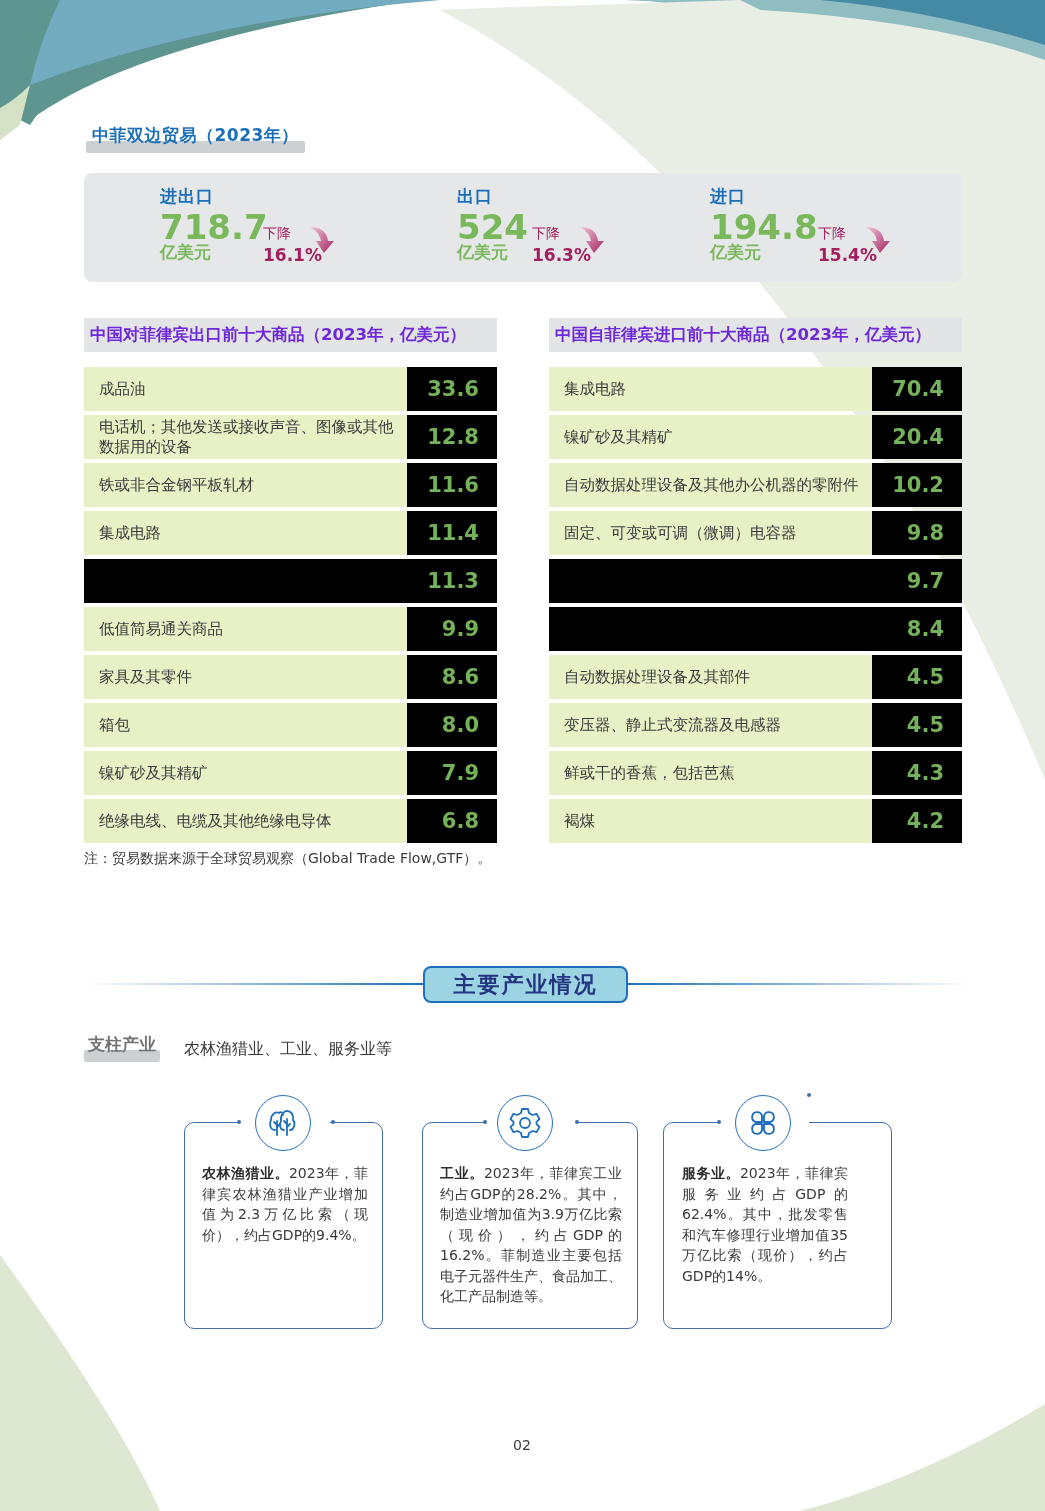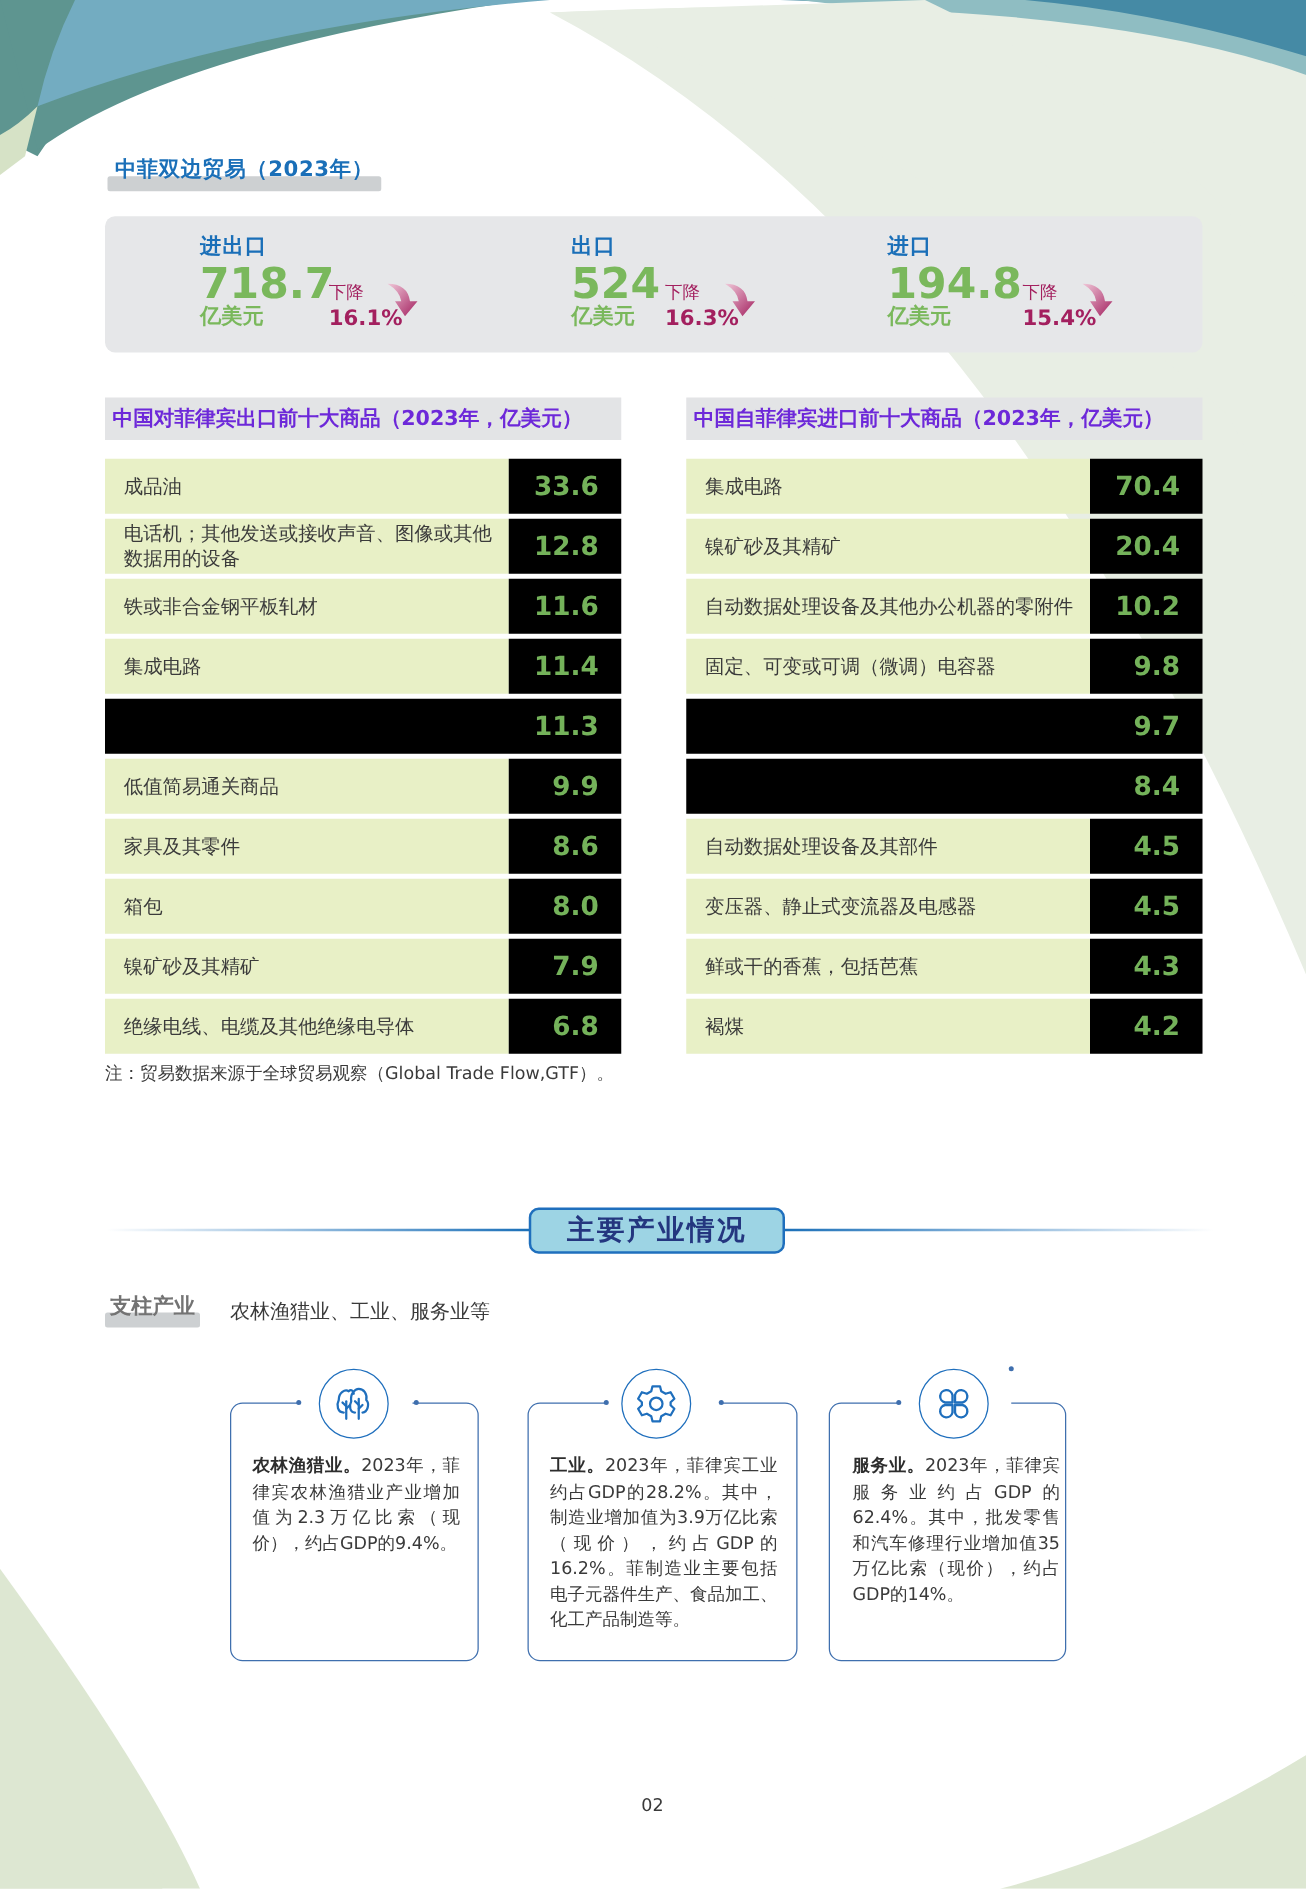--- a/index.html
+++ b/index.html
@@ -349,21 +349,21 @@
   <div class="card-dot" style="left:152px;"></div>
   <div class="card-text" style="left:17px; top:40px; width:182px;"><b>工业。</b><span>2023年，菲律宾工业约占GDP的28.2%。其中，制造业增加值为3.9万亿比索（现价），约占GDP的16.2%。菲制造业主要包括电子元器件生产、食品加工、化工产品制造等。</span></div>
 </div>
 <div class="card-icon layer" style="left:497px; top:1095px;">
   <svg width="34" height="34" viewBox="0 0 34 34" fill="none" stroke="#1f6fbd" stroke-width="1.8" stroke-linejoin="round">
     <path d="M14 3 H20 L21 7 L24.5 9 L28.5 7.8 L31.5 13 L28.5 15.8 V18.2 L31.5 21 L28.5 26.2 L24.5 25 L21 27 L20 31 H14 L13 27 L9.5 25 L5.5 26.2 L2.5 21 L5.5 18.2 V15.8 L2.5 13 L5.5 7.8 L9.5 9 L13 7 Z"></path>
     <circle cx="17" cy="17" r="5"></circle>
   </svg>
 </div>
 
-<div class="card layer" style="left:663px; top:1122px; width:190px; height:207px;">
+<div class="card layer" style="left:663px; top:1122px; width:229px; height:207px;">
   <div class="card-gap" style="left:55px; width:90px;"></div>
   <div class="card-dot" style="left:53px;"></div>
   <div class="card-dot" style="left:143px; top:-30px;"></div>
   <div class="card-text" style="left:18px; top:40px; width:166px;"><b>服务业。</b><span>2023年，菲律宾服务业约占GDP的62.4%。其中，批发零售和汽车修理行业增加值35万亿比索（现价），约占GDP的14%。</span></div>
 </div>
 <div class="card-icon layer" style="left:735px; top:1095px;">
   <svg width="30" height="30" viewBox="0 0 30 30" fill="none" stroke="#1f6fbd" stroke-width="1.9" stroke-linejoin="round">
     <path d="M14 14 H8 A5 5 0 1 1 14 8 Z"></path>
     <path d="M16 14 V8 A5 5 0 1 1 22 14 Z"></path>
     <path d="M14 16 V22 A5 5 0 1 1 8 16 Z"></path>

